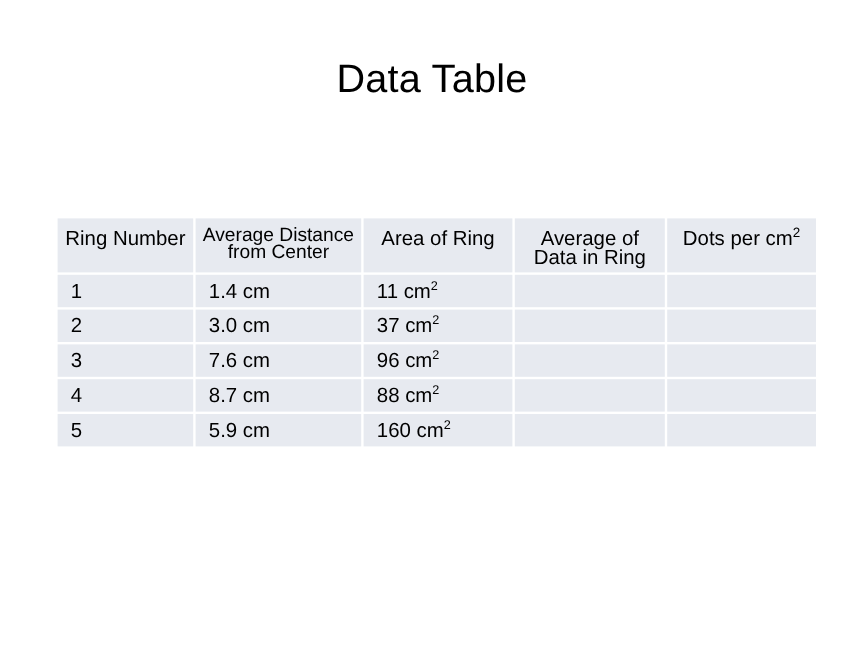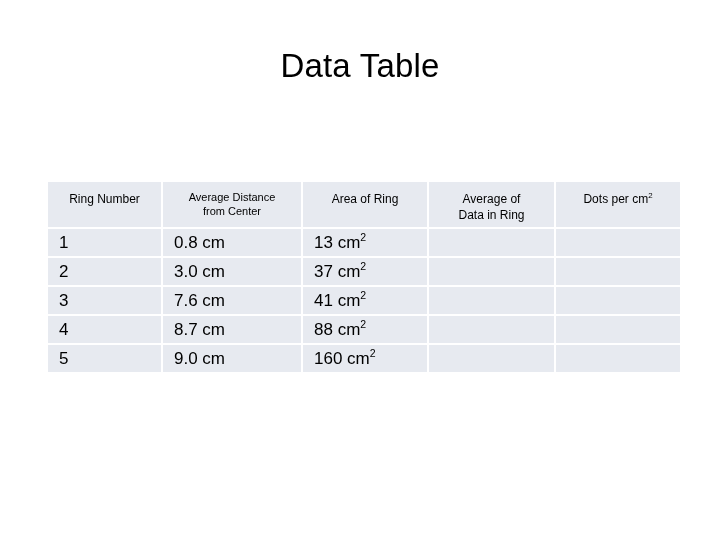--- a/index.html
+++ b/index.html
@@ -74,25 +74,25 @@
   
   tr.header-row th {
     height: 45px;
     text-align: center;
   }
 
   .th-inner {
     display: block;
     padding-top: 9px;
     line-height: 16px;
-    font-size: 12px;
+    font-size: 17px;
   }
 
   .th-inner.small {
-    font-size: 11px;
+    font-size: 16px;
     line-height: 14px;
     padding-top: 8px;
   }
 
   
   tr.data-row td {
     height: 27px;
     text-align: left;
   }
 
@@ -154,24 +154,24 @@
           </th>
         </tr>
       </thead>
       <tbody>
 
         <tr class="data-row">
           <td>
             <span class="td-inner">1</span>
           </td>
           <td>
-            <span class="td-inner">0.8 cm</span>
-          </td>
-          <td>
-            <span class="td-inner"><span>13 cm</span><sup>2</sup></span>
+            <span class="td-inner">1.4 cm</span>
+          </td>
+          <td>
+            <span class="td-inner"><span>11 cm</span><sup>2</sup></span>
           </td>
           <td>
             <span class="td-inner empty"></span>
           </td>
           <td>
             <span class="td-inner empty"></span>
           </td>
         </tr>
 
         <tr class="data-row">
@@ -193,21 +193,21 @@
         </tr>
 
         <tr class="data-row">
           <td>
             <span class="td-inner">3</span>
           </td>
           <td>
             <span class="td-inner">7.6 cm</span>
           </td>
           <td>
-            <span class="td-inner"><span>41 cm</span><sup>2</sup></span>
+            <span class="td-inner"><span>96 cm</span><sup>2</sup></span>
           </td>
           <td>
             <span class="td-inner empty"></span>
           </td>
           <td>
             <span class="td-inner empty"></span>
           </td>
         </tr>
 
         <tr class="data-row">
@@ -226,21 +226,21 @@
           <td>
             <span class="td-inner empty"></span>
           </td>
         </tr>
 
         <tr class="data-row">
           <td>
             <span class="td-inner">5</span>
           </td>
           <td>
-            <span class="td-inner">9.0 cm</span>
+            <span class="td-inner">5.9 cm</span>
           </td>
           <td>
             <span class="td-inner"><span>160 cm</span><sup>2</sup></span>
           </td>
           <td>
             <span class="td-inner empty"></span>
           </td>
           <td>
             <span class="td-inner empty"></span>
           </td>

